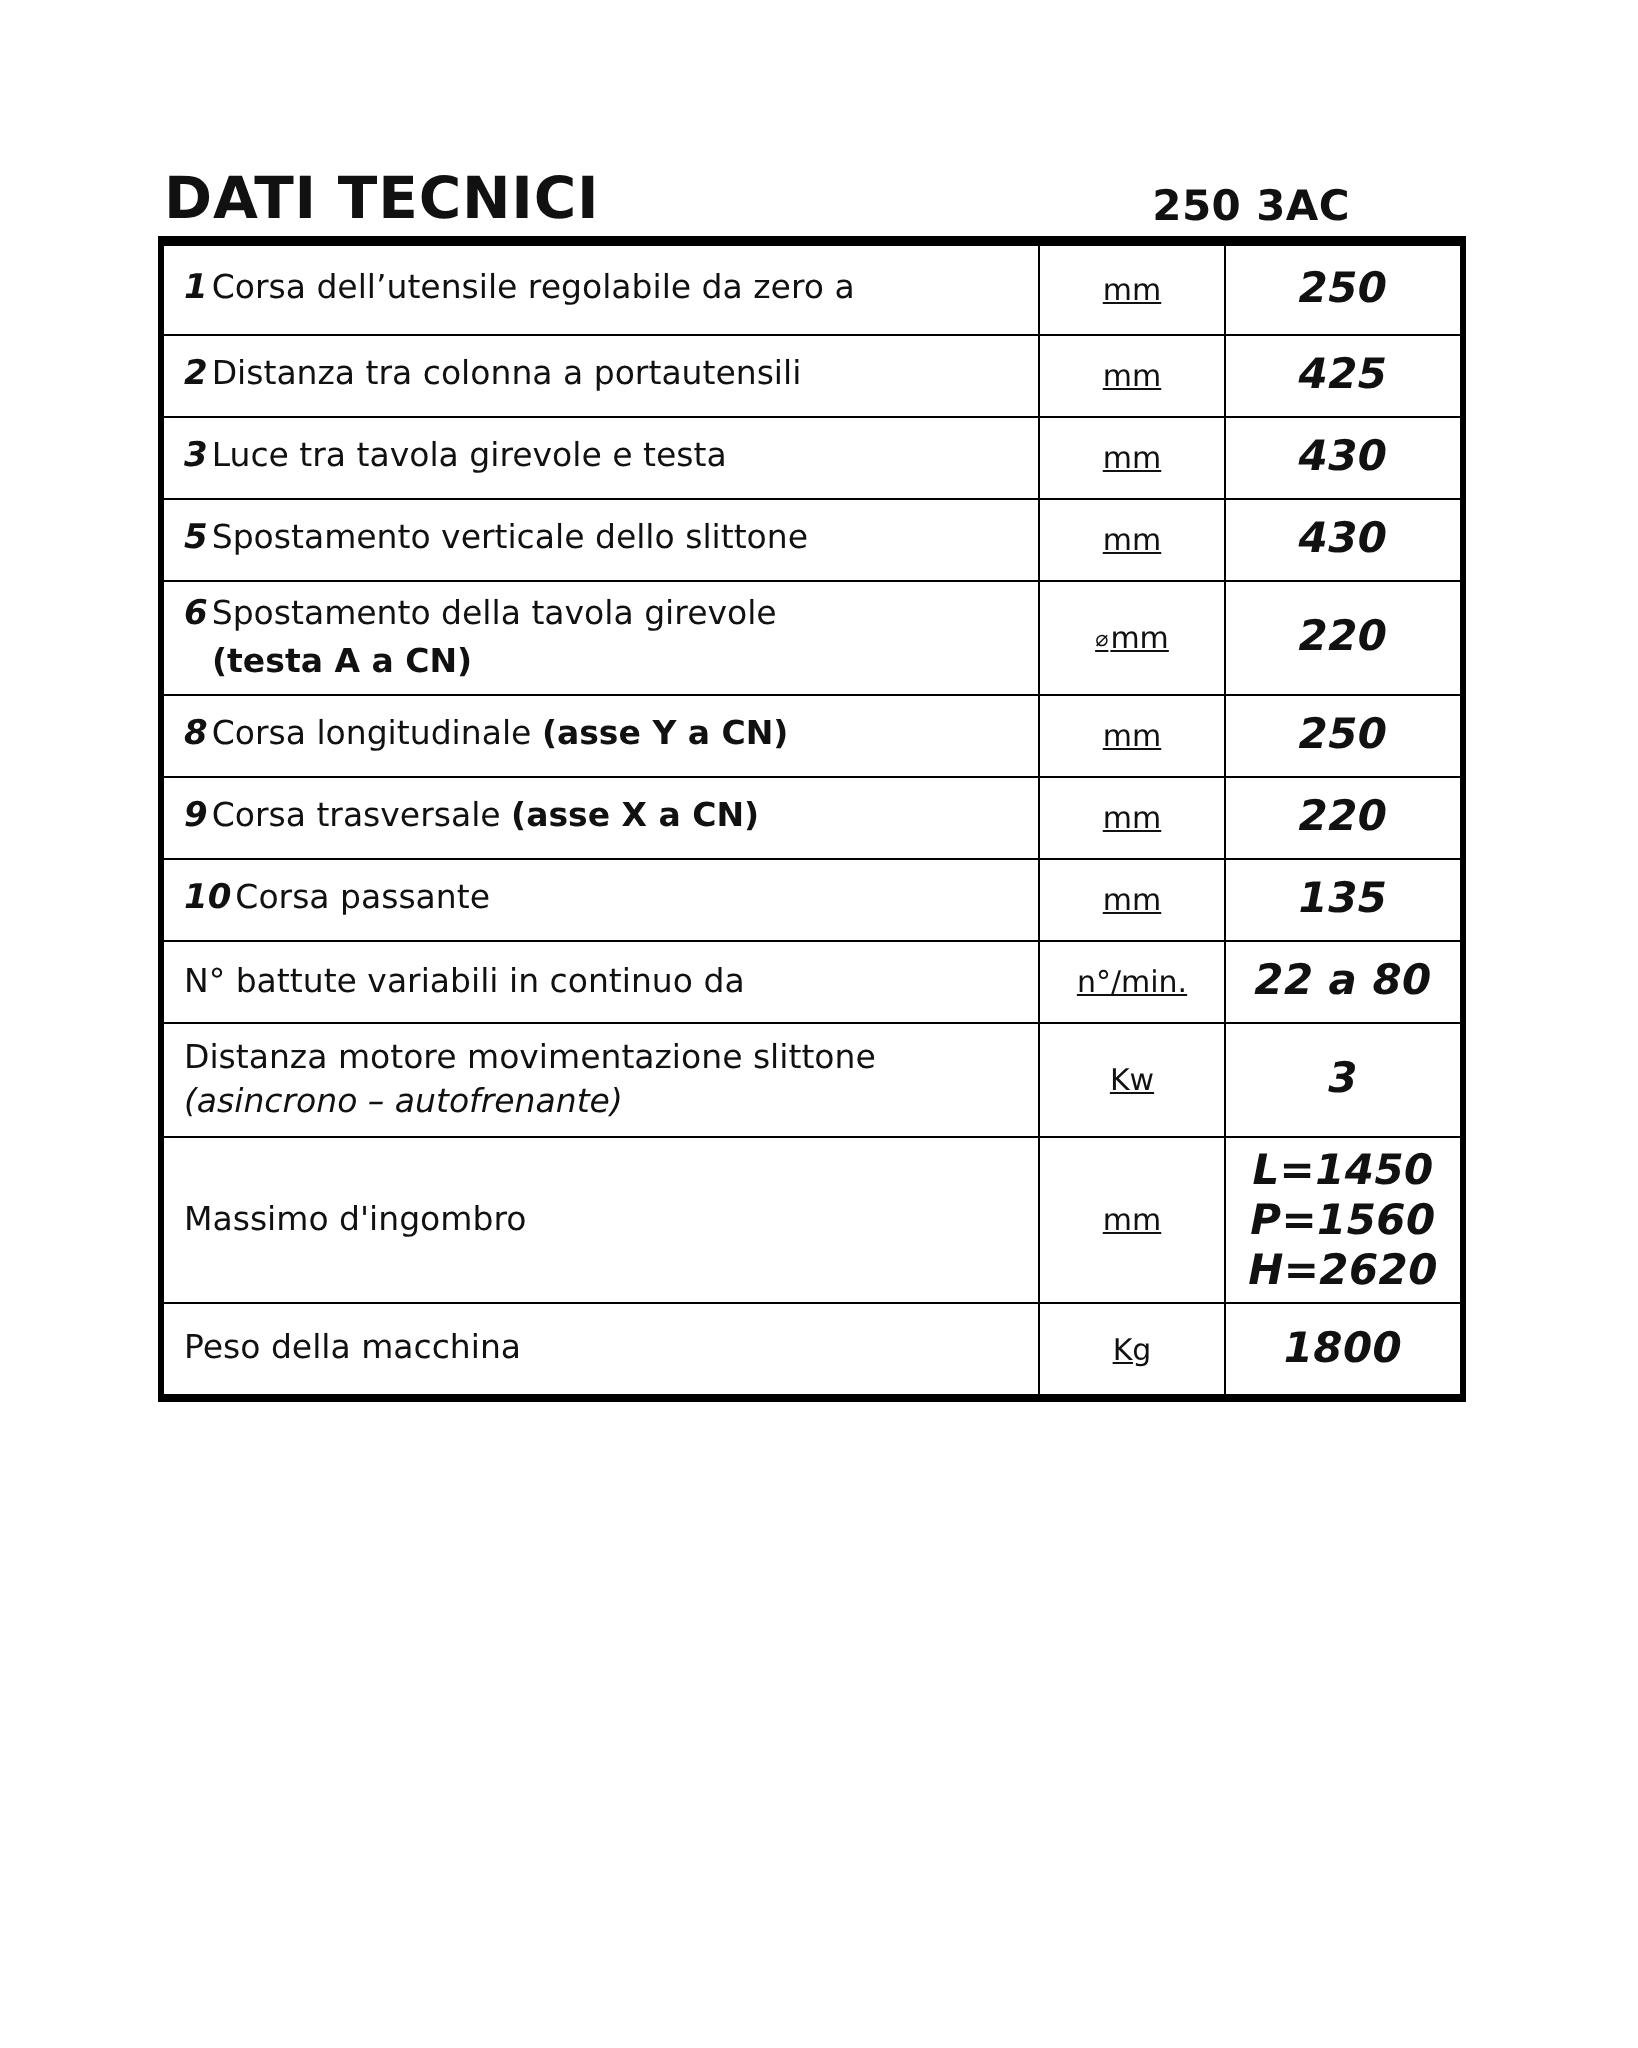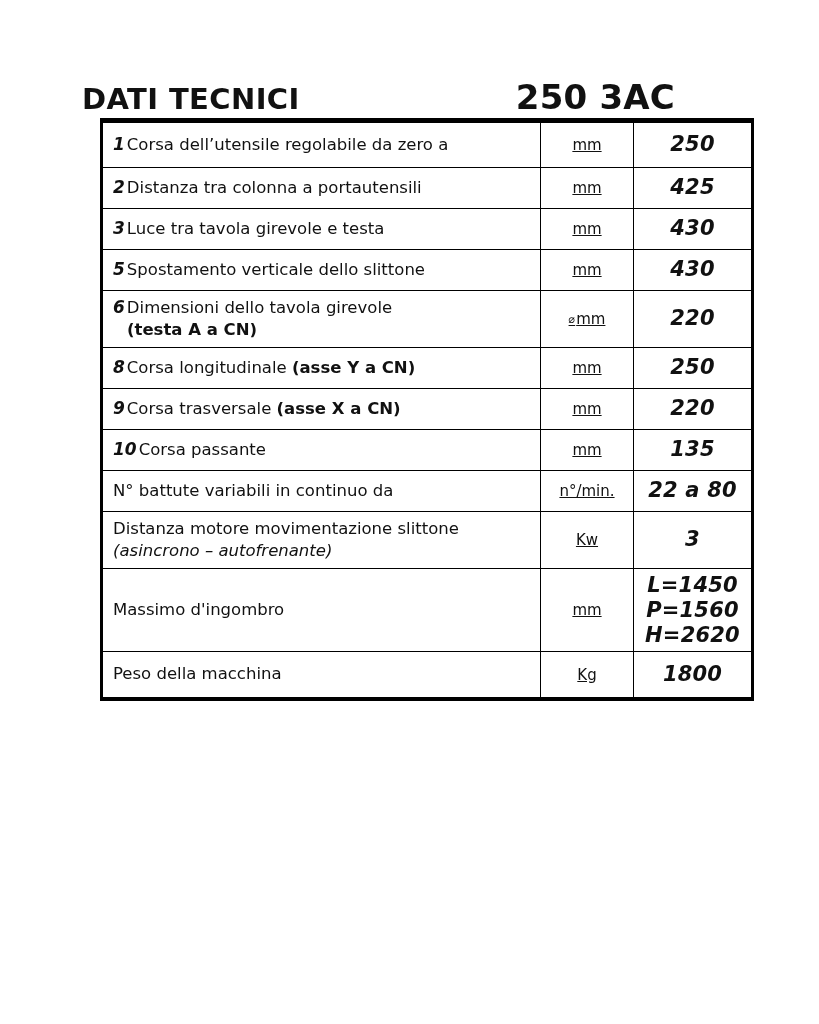--- a/index.html
+++ b/index.html
@@ -37,32 +37,32 @@
     justify-content: space-between;
   }
   .doc-title {
     font-size: 29px;
     font-weight: bold;
     letter-spacing: 0.4px;
     line-height: 1;
     white-space: nowrap;
   }
   .doc-model {
-    font-size: 34px;
+    font-size: 21px;
     font-weight: bold;
     letter-spacing: 0.2px;
     line-height: 1;
     white-space: nowrap;
     padding-right: 58px;
   }
 
   
   .spec-table {
     position: absolute;
-    left: 100px;
+    left: 79px;
     top: 118px;
     width: 651px;
     border-collapse: collapse;
     table-layout: fixed;
     border-left: 3px solid #000;
     border-right: 3px solid #000;
     border-top: 5px solid #000;
     border-bottom: 4px solid #000;
     background: #be185d;
   }
@@ -202,21 +202,21 @@
           <div class="cell-unit">mm</div>
         </td>
         <td>
           <div class="cell-value">430</div>
         </td>
       </tr>
 
       <tr class="row-xtall">
         <td>
           <div class="cell-desc">
-            <span class="idx">6</span><span>Dimensioni dello tavola girevole</span>
+            <span class="idx">6</span><span>Spostamento della tavola girevole</span>
             <span class="sub-line">(testa A a CN)</span>
           </div>
         </td>
         <td>
           <div class="cell-unit">
             <span class="dia">⌀</span><span>mm</span>
           </div>
         </td>
         <td>
           <div class="cell-value">220</div>

